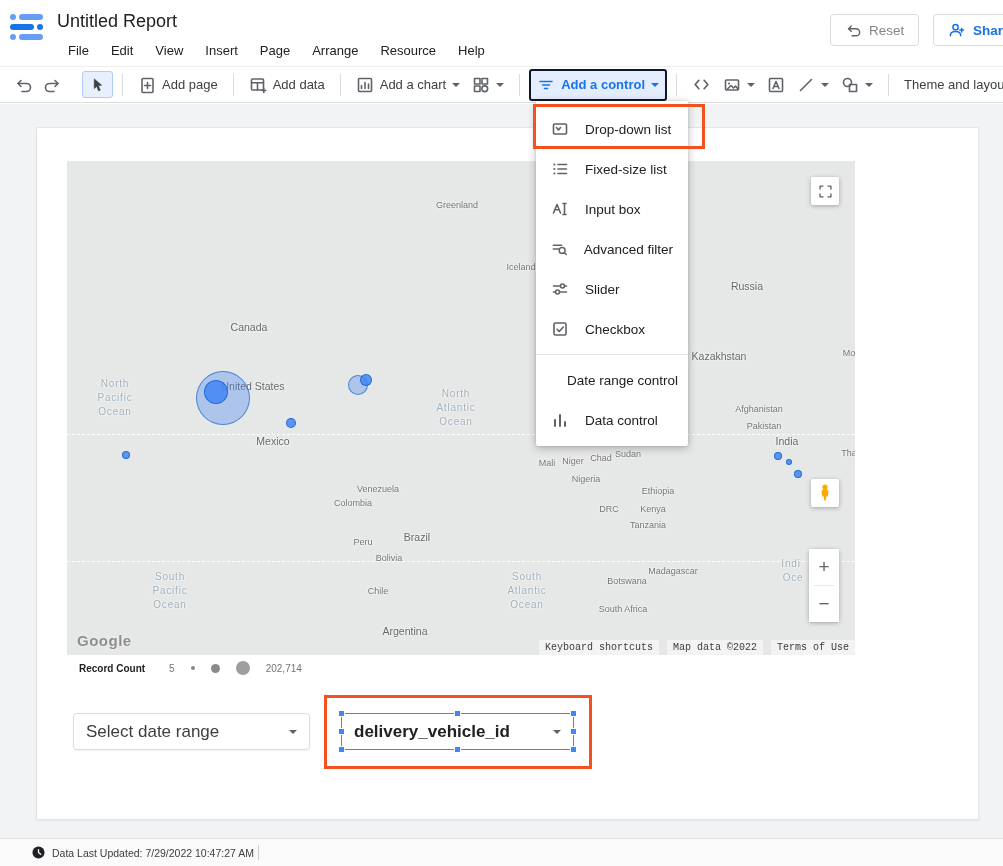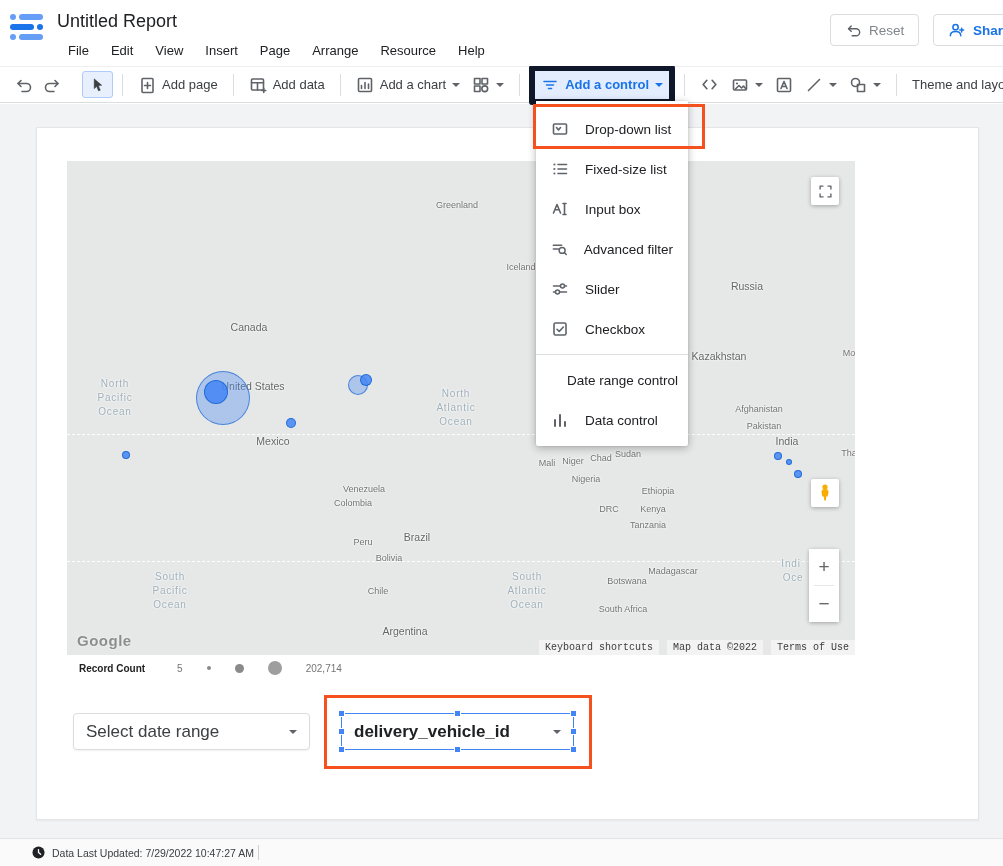--- a/index.html
+++ b/index.html
@@ -24,21 +24,21 @@
     border:1px solid #dadce0;border-radius:4px;background:#fff;padding:0 14px;font-size:13.5px;cursor:pointer;}
   .hdr-reset{left:830px;color:#80868b;}
   .hdr-share{left:933px;width:100px;color:var(--accent-blue);font-weight:bold;}
 
   
   .toolbar{position:absolute;top:66px;left:0;width:100%;height:37px;background:#fff;
     border-top:1px solid #eceef0;border-bottom:1px solid #dadce0;display:flex;align-items:center;padding:0 8px;z-index:9;}
   .tbtn{display:flex;align-items:center;gap:6px;background:transparent;border:none;color:#3c4043;
     font-size:13px;font-family:inherit;padding:5px 6px;border-radius:3px;cursor:pointer;white-space:nowrap;}
   .select-active{background:var(--toolbar-active-bg);border:1px solid #aecbfa;margin-left:14px;padding:4px 6px;}
-  .control-active{background:#e3edfd;border:6px solid #0f172a;color:var(--accent-blue);font-weight:bold;}
+  .control-active{background:#e3edfd;border:2px solid #0f172a;color:var(--accent-blue);font-weight:bold;}
   .tsep{width:1px;height:22px;background:#dadce0;margin:0 9px;flex:0 0 auto;}
   .ico{stroke:#5f6368;fill:none;stroke-width:1.6;stroke-linecap:round;stroke-linejoin:round;display:block;}
   .ico.blue{stroke:var(--accent-blue);}
   .caret{width:0;height:0;border-left:4px solid transparent;border-right:4px solid transparent;
     border-top:4.5px solid #5f6368;display:inline-block;}
   .caret.blue{border-top-color:var(--accent-blue);}
 
   
   .ctl-menu{position:absolute;left:536px;top:101px;width:152px;background:#fff;z-index:40;
     box-shadow:0 2px 8px rgba(0,0,0,.28),0 0 2px rgba(0,0,0,.12);padding:8px 0 6px;border-radius:0 0 2px 2px;}
@@ -69,21 +69,21 @@
   .zoom-ctl{left:742px;top:388px;width:30px;}
   .zoom-btn{width:30px;height:36px;font-size:19px;color:#666;display:flex;align-items:center;justify-content:center;cursor:pointer;background:#fff;border:none;font-family:inherit;}
   .zoom-div{height:1px;background:#e6e6e6;margin:0 5px;}
   .map-google{position:absolute;left:10px;bottom:6px;font-size:15px;font-weight:bold;color:#8d8d8d;
     letter-spacing:.5px;text-shadow:0 0 2px #fff;z-index:3;}
   .map-attrib{position:absolute;right:0;bottom:0;display:flex;gap:8px;z-index:3;font-size:10px;color:#3c3c3c;font-family:Liberation Mono, monospace;}
   .map-attrib span{background:rgba(245,245,245,.85);padding:2px 6px;white-space:nowrap;}
   .map-attrib .link{cursor:pointer;}
 
   
-  .legend{position:absolute;left:42px;top:533px;display:flex;align-items:center;gap:24px;}
+  .legend{position:absolute;left:42px;top:533px;display:flex;align-items:center;gap:16px;}
   .legend-metric{font-size:10px;font-weight:bold;color:#212121;margin-right:8px;}
   .legend-val{font-size:10px;color:#757575;}
   .dot{border-radius:50%;background:#8a8a8a;display:inline-block;}
   .d1{width:4px;height:4px;}
   .d2{width:9px;height:9px;}
   .d3{width:14px;height:14px;background:#9e9e9e;}
 
   
   .ctl{position:absolute;height:37px;background:#fff;border:1px solid #dadce0;border-radius:4px;
     display:flex;align-items:center;justify-content:space-between;padding:0 12px;cursor:pointer;
@@ -281,21 +281,21 @@
           <div class="map-label small" style="left: 454px; top: 106px;">Iceland</div>
           <div class="map-label country" style="left: 182px; top: 166px;">Canada</div>
           <div class="map-label country" style="left: 186px; top: 225px;">United States</div>
           <div class="map-label country" style="left: 206px; top: 280px;">Mexico</div>
           <div class="map-label ocean" style="left: 48px; top: 237px;">North
 Pacific
 Ocean</div>
           <div class="map-label ocean" style="left: 389px; top: 247px;">North
 Atlantic
 Ocean</div>
-          <div class="map-label small" style="left: 297px; top: 328px;">Venezuela</div>
+          <div class="map-label small" style="left: 311px; top: 328px;">Venezuela</div>
           <div class="map-label small" style="left: 286px; top: 342px;">Colombia</div>
           <div class="map-label country" style="left: 350px; top: 376px;">Brazil</div>
           <div class="map-label small" style="left: 296px; top: 381px;">Peru</div>
           <div class="map-label small" style="left: 322px; top: 397px;">Bolivia</div>
           <div class="map-label small" style="left: 311px; top: 430px;">Chile</div>
           <div class="map-label country" style="left: 338px; top: 470px;">Argentina</div>
           <div class="map-label ocean" style="left: 103px; top: 430px;">South
 Pacific
 Ocean</div>
           <div class="map-label ocean" style="left: 460px; top: 430px;">South

